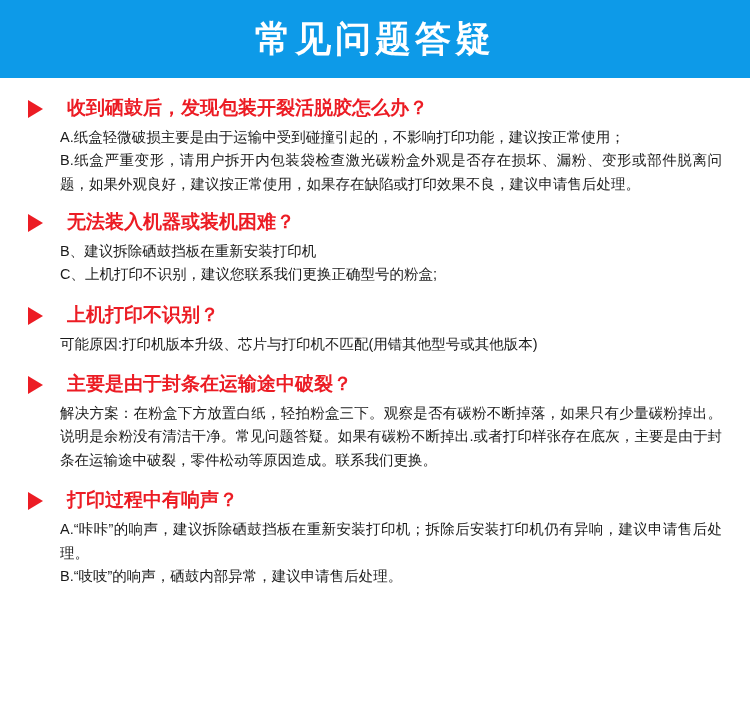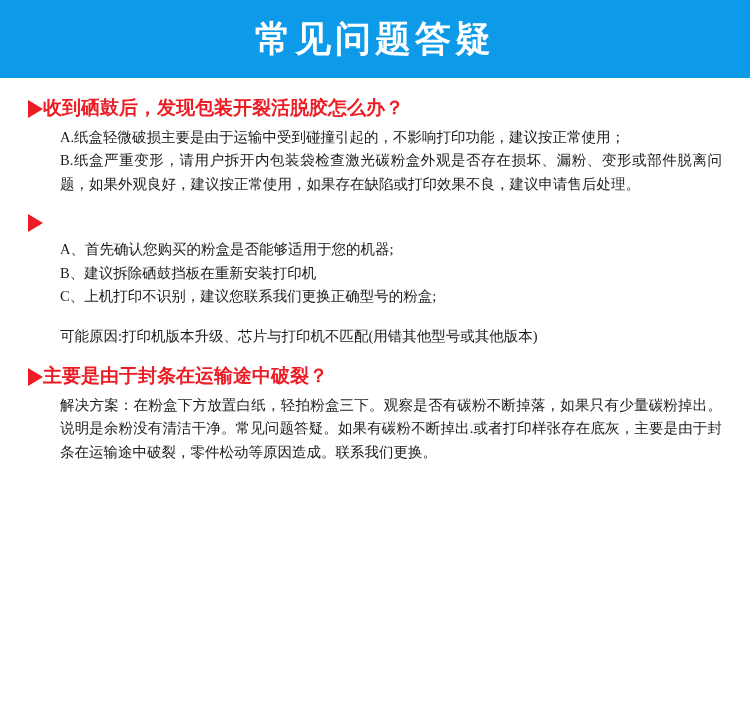--- a/index.html
+++ b/index.html
@@ -39,21 +39,21 @@
   .content {
     padding: 18px 28px 0 28px;
     box-sizing: border-box;
   }
   .faq-item {
     margin-bottom: 14px;
   }
   .q-row {
     display: flex;
     align-items: flex-start;
-    gap: 0;
+    gap: 24px;
     margin-bottom: 6px;
   }
   .bullet-triangle {
     width: 0;
     height: 0;
     border-top: 9px solid transparent;
     border-bottom: 9px solid transparent;
     border-left: 15px solid #ec1c24;
     margin-top: 4px;
     flex: 0 0 auto;
@@ -63,21 +63,21 @@
     font-size: 19px;
     font-weight: bold;
     line-height: 1.25;
     font-family: "DejaVu Sans", "Liberation Sans", sans-serif;
   }
   .a-block {
     padding-left: 32px;
     color: #1a1a1a;
     font-size: 14.5px;
     line-height: 1.62;
-    font-family: Liberation Serif, serif;
+    font-family: Liberation Sans, sans-serif;
     text-align: justify;
   }
   .a-line {
     display: block;
   }
   .spacer-2 { margin-bottom: 16px; }
 </style>
 </head>
 <body>
 
@@ -96,39 +96,53 @@
       </div>
       <div class="a-block">
         <span class="a-line">A.纸盒轻微破损主要是由于运输中受到碰撞引起的，不影响打印功能，建议按正常使用；</span>
         <span class="a-line">B.纸盒严重变形，请用户拆开内包装袋检查激光碳粉盒外观是否存在损坏、漏粉、变形或部件脱离问题，如果外观良好，建议按正常使用，如果存在缺陷或打印效果不良，建议申请售后处理。</span>
       </div>
     </div>
 
     <div class="faq-item spacer-2">
       <div class="q-row">
         <span class="bullet-triangle"></span>
+        <span class="q-text">无法装入机器或装机困难？</span>
       </div>
       <div class="a-block">
-        <span class="a-line">A、首先确认您购买的粉盒是否能够适用于您的机器;</span>
         <span class="a-line">B、建议拆除硒鼓挡板在重新安装打印机</span>
         <span class="a-line">C、上机打印不识别，建议您联系我们更换正确型号的粉盒;</span>
       </div>
     </div>
 
     <div class="faq-item spacer-2">
+      <div class="q-row">
+        <span class="bullet-triangle"></span>
+        <span class="q-text">上机打印不识别？</span>
+      </div>
       <div class="a-block">
         <span class="a-line">可能原因:打印机版本升级、芯片与打印机不匹配(用错其他型号或其他版本)</span>
       </div>
     </div>
 
     <div class="faq-item spacer-2">
       <div class="q-row">
         <span class="bullet-triangle"></span>
         <span class="q-text">主要是由于封条在运输途中破裂？</span>
       </div>
       <div class="a-block">
         <span class="a-line">解决方案：在粉盒下方放置白纸，轻拍粉盒三下。观察是否有碳粉不断掉落，如果只有少量碳粉掉出。说明是余粉没有清洁干净。常见问题答疑。如果有碳粉不断掉出.或者打印样张存在底灰，主要是由于封条在运输途中破裂，零件松动等原因造成。联系我们更换。</span>
       </div>
     </div>
 
+    <div class="faq-item spacer-2">
+      <div class="q-row">
+        <span class="bullet-triangle"></span>
+        <span class="q-text">打印过程中有响声？</span>
+      </div>
+      <div class="a-block">
+        <span class="a-line">A.“咔咔”的响声，建议拆除硒鼓挡板在重新安装打印机；拆除后安装打印机仍有异响，建议申请售后处理。</span>
+        <span class="a-line">B.“吱吱”的响声，硒鼓内部异常，建议申请售后处理。</span>
+      </div>
+    </div>
 
   </div>
 </div>
 
 </body></html>

